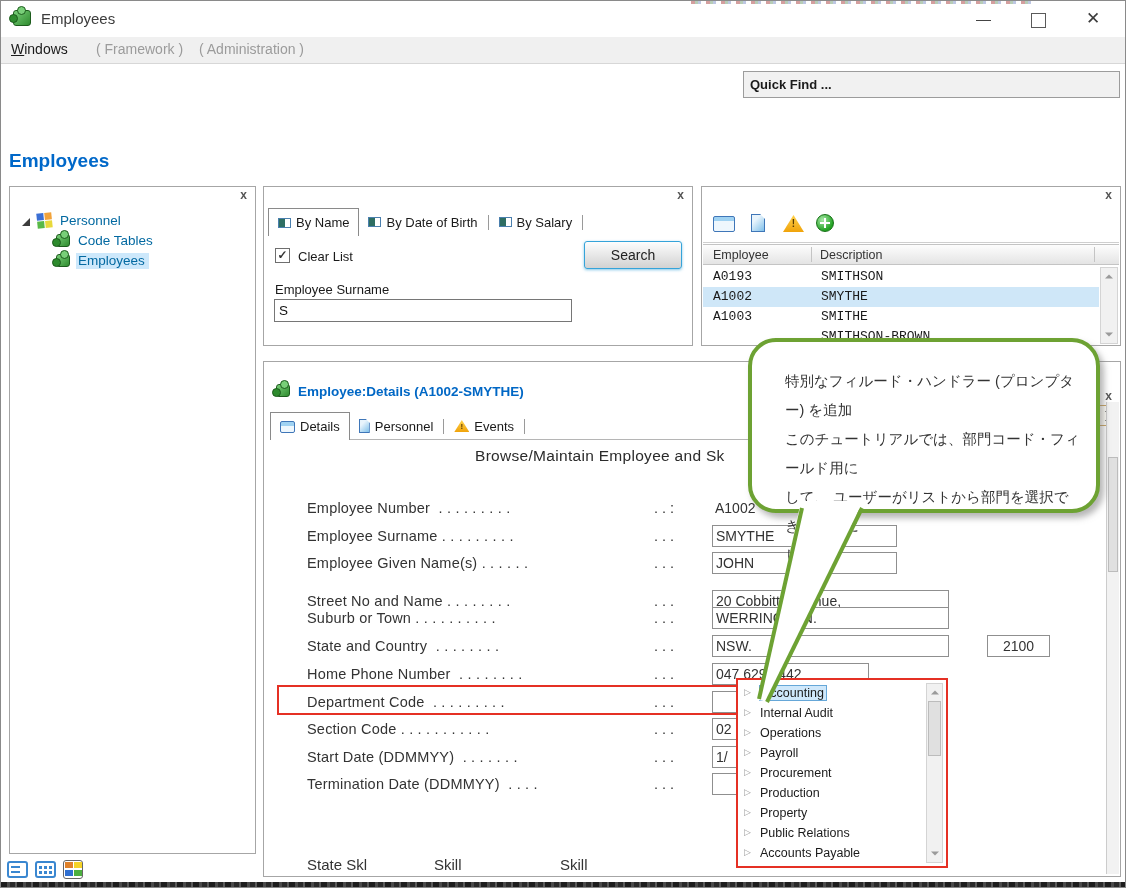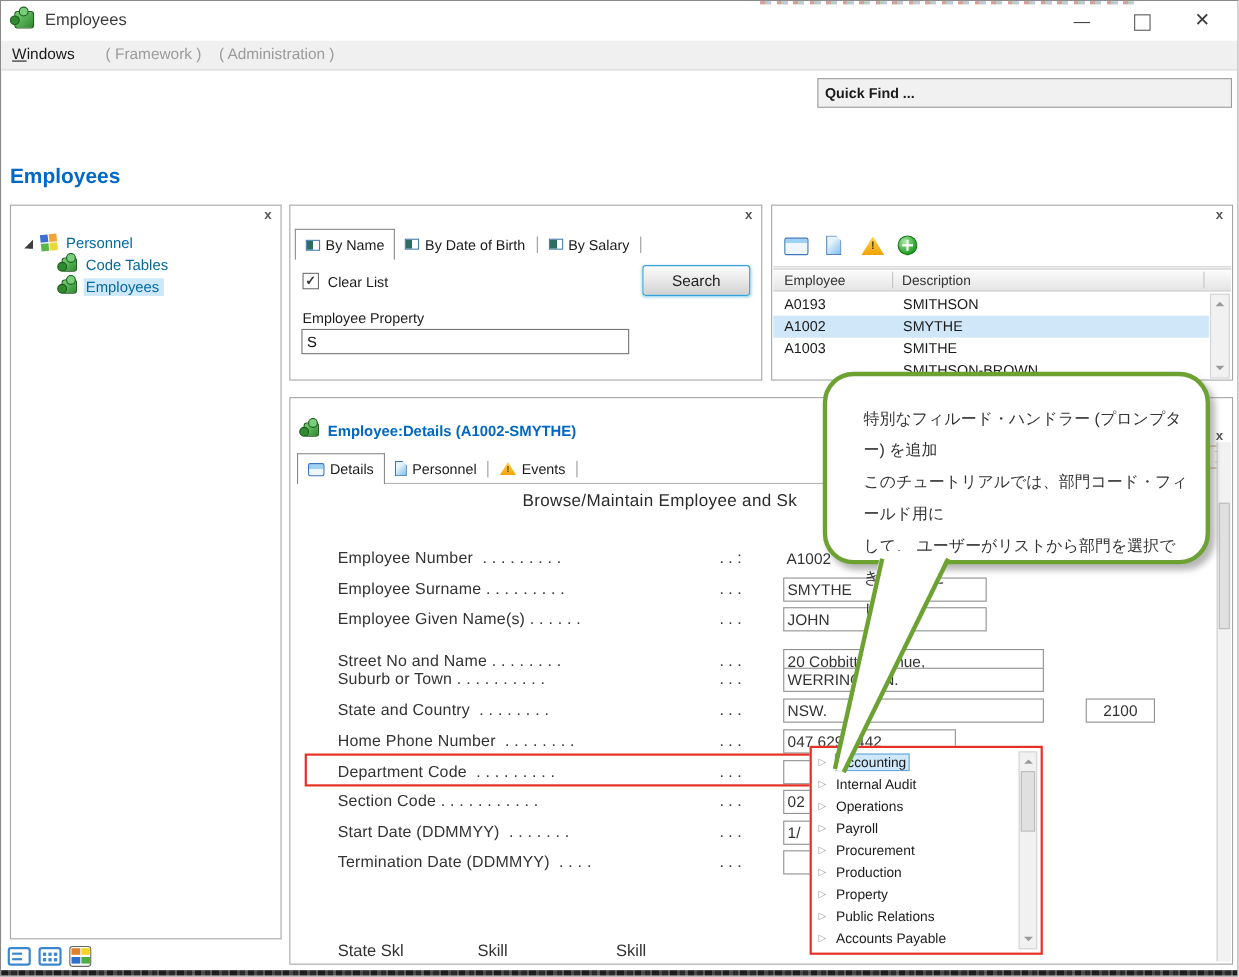--- a/index.html
+++ b/index.html
@@ -83,21 +83,21 @@
              padding:0 4px; font-family:"Liberation Sans", sans-serif; color:#111; }
 
   
   .ltoolbar { position:absolute; left:1px; top:20px; right:1px; height:36px; border-bottom:1px solid #cfcfcf; }
   .lheader { position:absolute; left:1px; top:57px; right:1px; height:21px;
              background:linear-gradient(#fdfdfd,#e4e4e4); border-top:1px solid #c4c4c4; border-bottom:1px solid #c4c4c4;
              font-size:12.5px; color:#333; }
   .lheader .colsep { position:absolute; top:2px; bottom:2px; border-left:1px solid #c4c4c4; }
   .lrow { position:absolute; left:1px; width:396px; height:20px; font-size:13px; color:#1a1a1a; }
   .lrow.sel { background:#cfe7f8; }
-  .lrow span { position:absolute; top:2px; }
+  .lrow span { position:absolute; top:2px;font-family:Liberation Mono, monospace; }
   .vscroll { position:absolute; background:#f1f1f1; border:1px solid #d4d4d4; }
   .sarrow { position:absolute; left:0; right:0; height:16px; }
   .sarrow i { position:absolute; left:50%; top:50%; width:0; height:0; border:4px solid transparent; }
   .sarrow.up i { border-bottom-color:#9a9a9a; transform:translate(-50%,-70%); }
   .sarrow.down i { border-top-color:#9a9a9a; transform:translate(-50%,-30%); }
   .sthumb { position:absolute; left:1px; right:1px; background:#e0e0e0; border:1px solid #bcbcbc; }
 
   
   .dheader-title { position:absolute; left:34px; top:22px; font-size:13.5px; font-weight:700; color:#0067c5; }
   .bracket-btn { position:absolute; width:15px; height:21px; border:1px solid #c9a35f; background:#fffef8;
@@ -200,21 +200,21 @@
       <span class="tab-divider"></span>
       <div class="tab">
         <span class="listicon"></span>
         <span>By Salary</span>
       </div>
       <span class="tab-divider"></span>
     </div>
     <span class="checkbox" style="left:11px;top:61px;">✓</span>
     <span class="field-label" style="left:34px;top:62px;">Clear List</span>
     <button class="search-btn" style="left:320px;top:54px;">Search</button>
-    <span class="field-label" style="left:11px;top:95px;">Employee Property</span>
+    <span class="field-label" style="left:11px;top:95px;">Employee Surname</span>
     <input class="textbox" style="left: 10px; top: 112px; width: 298px; height: 23px;" value="S">
   </div>
 
   <div class="panel" style="left:700px;top:185px;width:420px;height:160px;">
     <span class="panel-close">x</span>
     <div class="ltoolbar">
       <span class="winicon" style="position:absolute;left:10px;top:9px;width:22px;height:16px;"></span>
       <span class="docicon" style="position:absolute;left:48px;top:7px;width:14px;height:18px;"></span>
       <span class="warnicon" style="position:absolute;left:80px;top:8px;width:21px;height:17px;">
           <b>!</b>

